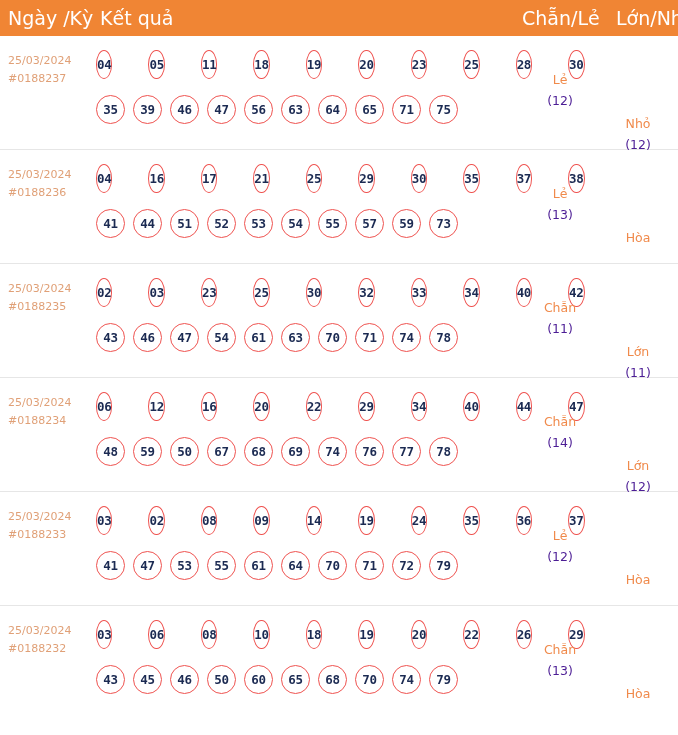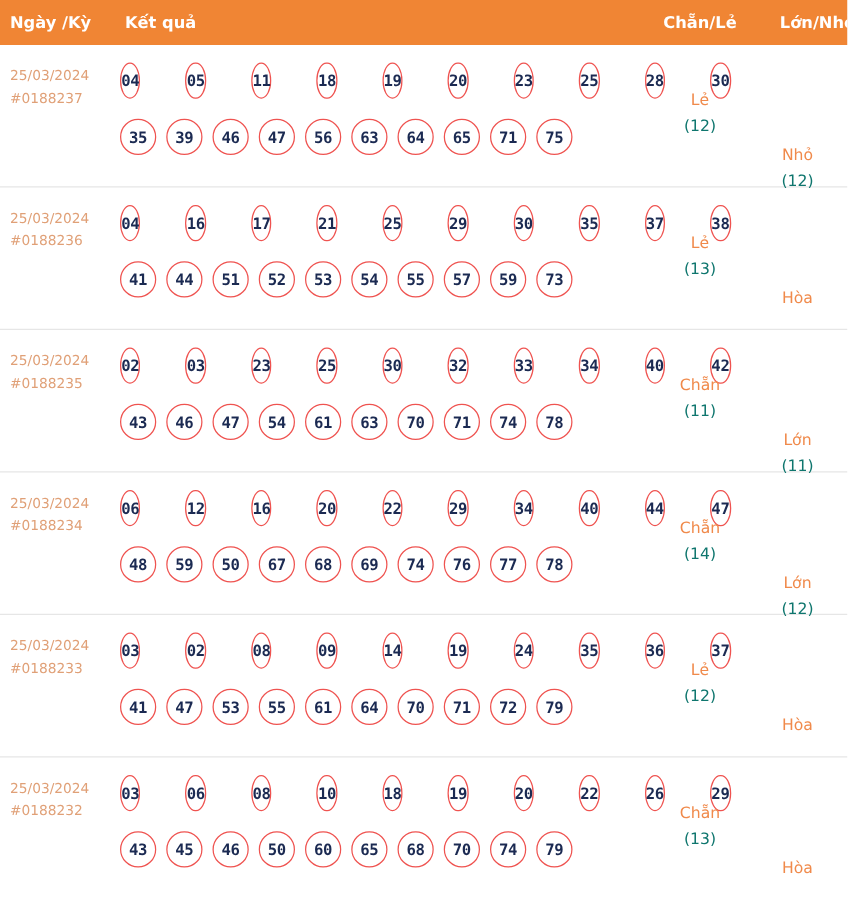--- a/index.html
+++ b/index.html
@@ -19,22 +19,22 @@
     flex-direction: column;
   }
   
   .thead {
     height: 36px;
     background: #f08534;
     display: flex;
     align-items: center;
     position: relative;
     color: #ffffff;
-    font-size: 13px;
-    font-weight: bold;
+    font-size: 19px;
+    font-weight: normal;
   }
   .th-date   { position: absolute; left: 8px;  }
   .th-result { position: absolute; left: 100px; }
   .th-oe     { position: absolute; left: 522px; width: 76px; text-align: center; }
   .th-bs     { position: absolute; left: 616px; width: 76px; text-align: center; }
 
   
   .row {
     position: relative;
     height: 114px;
@@ -87,21 +87,21 @@
   .cell-oe, .cell-bs {
     position: absolute;
     top: 33px;
     text-align: center;
     color: #f08a4b;
     font-size: 12.5px;
     line-height: 21px;
   }
   .cell-oe { left: 522px; width: 76px; }
   .cell-bs { left: 600px; width: 76px; margin-top: 44px; }
-  .cnt { display: block; color: #0f766e; }
+  .cnt { display: block; color: #4c1d95; }
 </style>
 </head>
 <body>
 
 <div class="table">
 
   <div class="thead">
     <span class="th-date">Ngày /Kỳ</span>
     <span class="th-result">Kết quả</span>
     <span class="th-oe">Chẵn/Lẻ</span>

